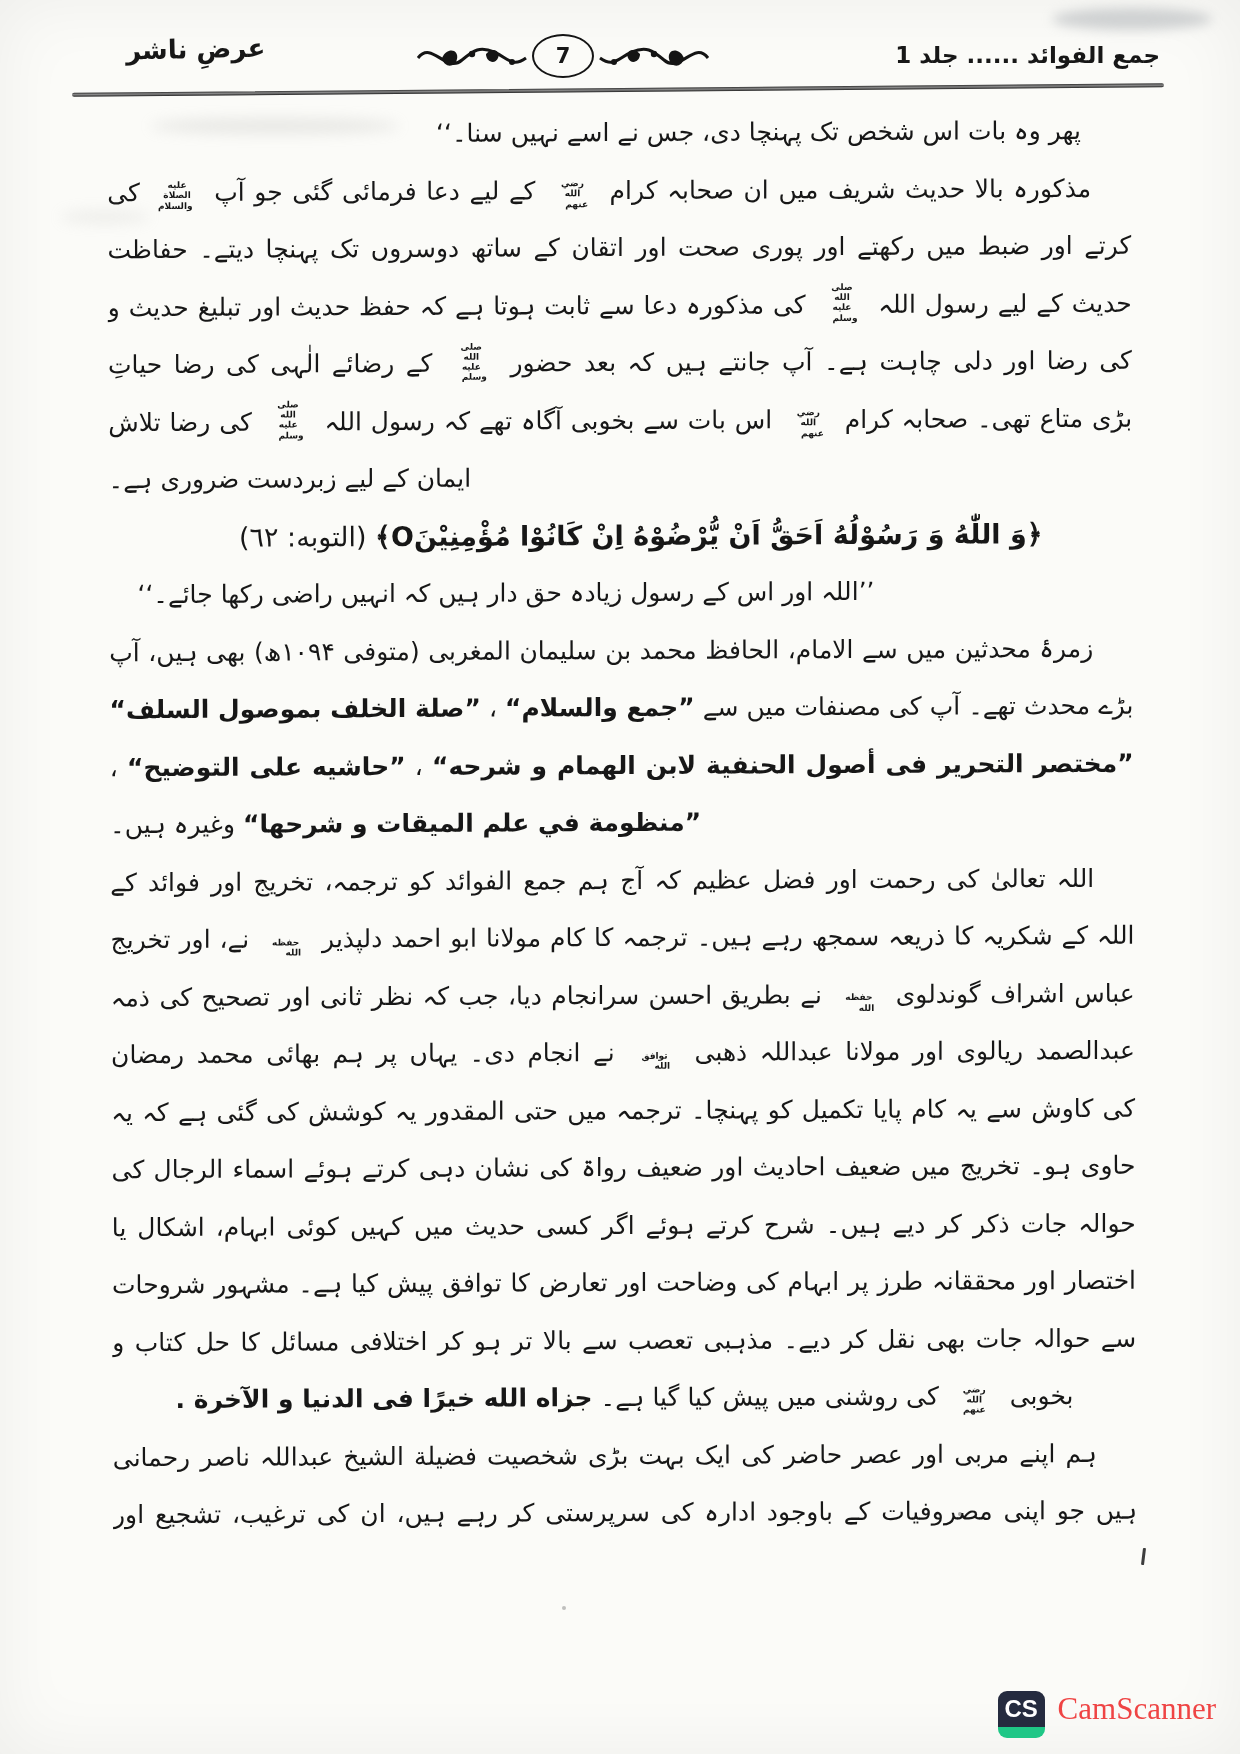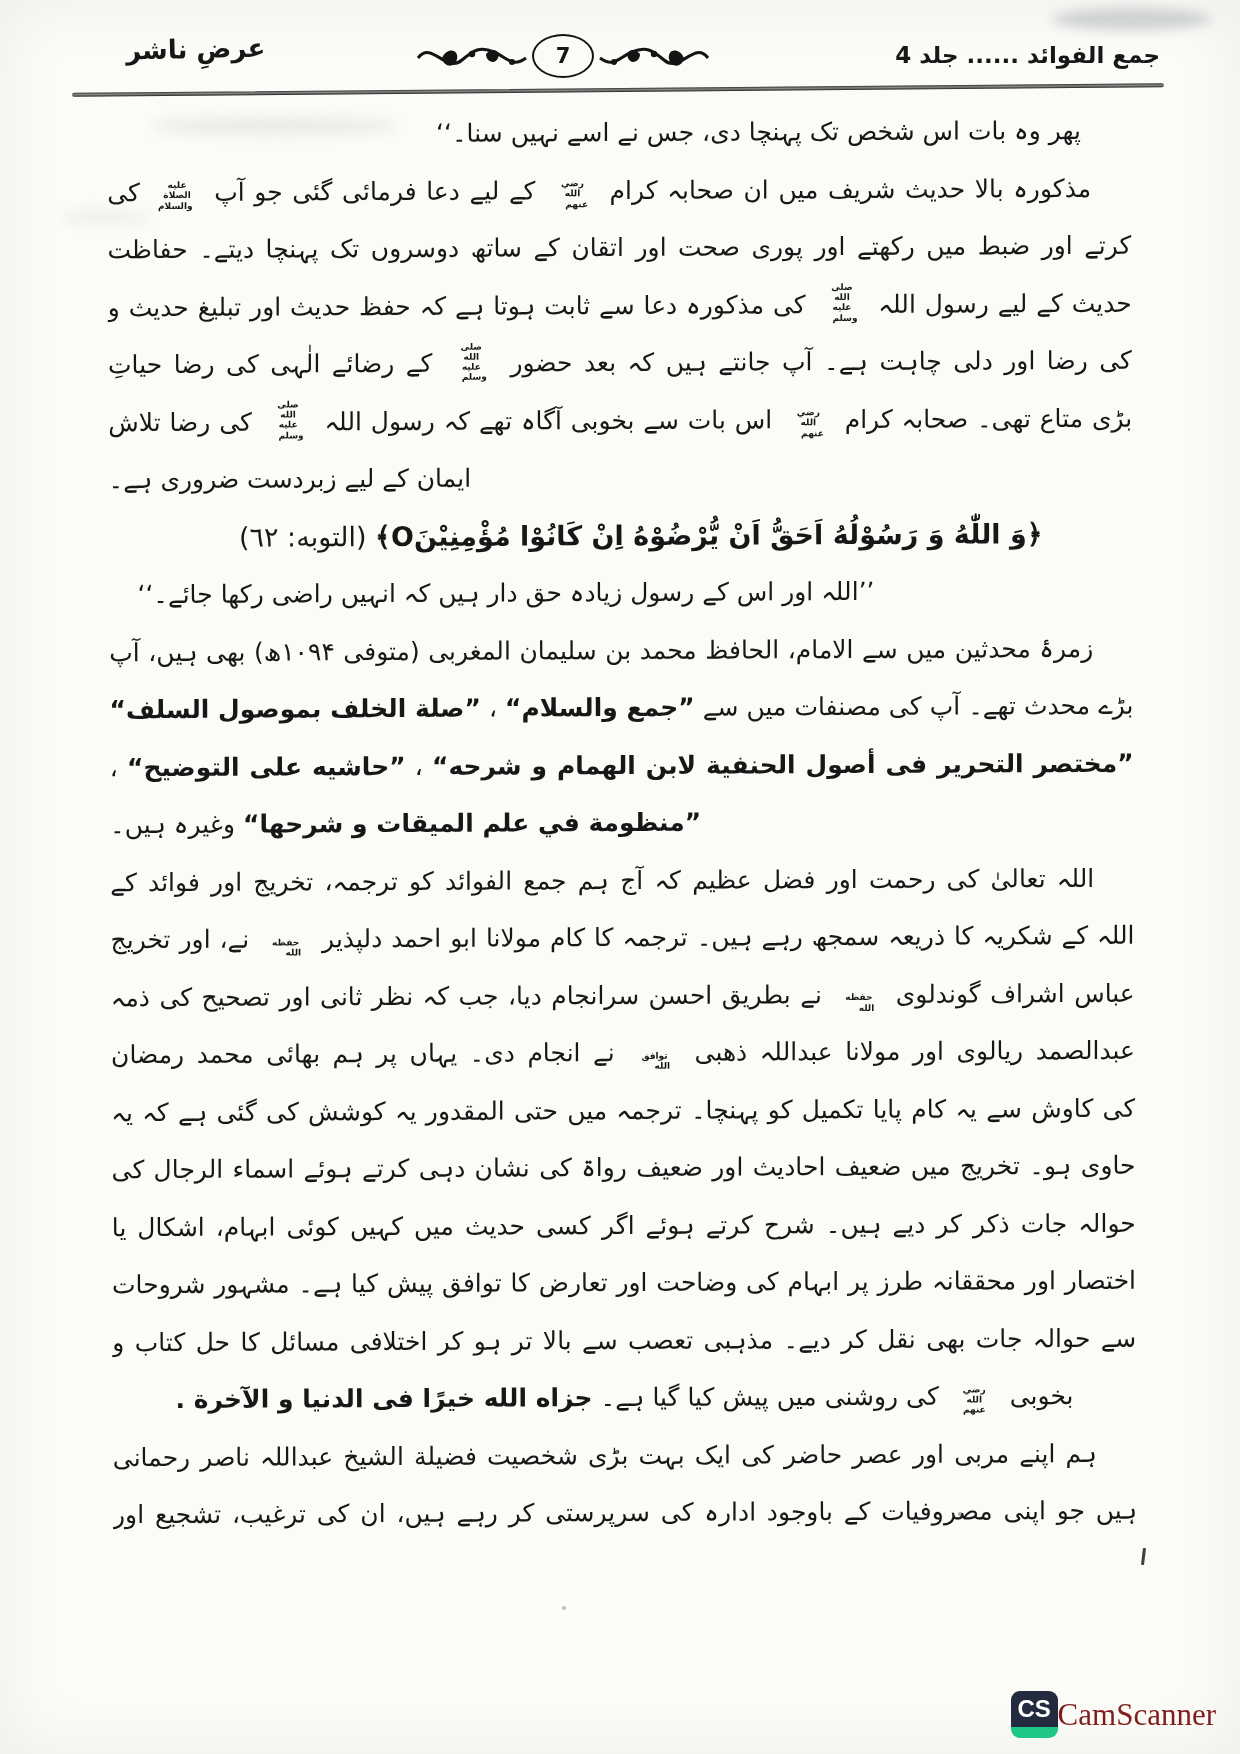--- a/index.html
+++ b/index.html
@@ -60,41 +60,41 @@
   .sm3 { top:210px; left:60px;   width:90px;  height:14px; background:#bcbcb8; opacity:.20; filter:blur(7px); }
   .tick {
     position:absolute; left:1142px; top:1548px; width:3px; height:17px;
     background:#3d3d3d; transform:rotate(7deg); border-radius:1px;
   }
   .dot1 { position:absolute; left:958px; top:1512px; width:4px; height:4px; background:#555; opacity:.5; border-radius:50%; }
   .dot2 { position:absolute; left:562px; top:1606px; width:4px; height:4px; background:#666; opacity:.4; border-radius:50%; }
   
   .footer-brand {
     position:absolute; right:24px; bottom:16px;
-    display:flex; align-items:center; margin-left:24px;
+    display:flex; gap:13px;margin-left:24px;
   }
   .cs-icon {
     width:47px; height:47px; border-radius:9px; overflow:hidden;
     background:linear-gradient(to bottom, #252b3f 76%, #1fc786 76%);
     display:flex; align-items:flex-start; justify-content:center;
   }
   .cs-icon span {
     font-family:"Liberation Sans", sans-serif; font-weight:bold;
     font-size:24px; color:#ffffff; line-height:35px;
   }
   .cs-text {
-    font-family:"Liberation Serif", serif; font-size:31px; color:#7f1d1d;
+    font-family:"Liberation Serif", serif; font-size:31px; color:#ef4444;
   }
 </style>
 </head>
 <body>
 
 <div class="page">
 
-  <div class="hdr-title">جمع الفوائد ...... جلد 4</div>
+  <div class="hdr-title">جمع الفوائد ...... جلد 1</div>
 
   <div class="ornament">
     <svg class="flourish" viewBox="0 0 112 44" xmlns="http://www.w3.org/2000/svg">
       <path d="M2,24 C16,6 30,40 46,26 C58,16 64,12 78,18 C92,24 96,34 110,24" stroke="#141414" stroke-width="3" fill="none"></path>
       <path d="M26,24 c5,-11 17,-9 15,1 c-2,9 -13,9 -15,-1 z" fill="#141414"></path>
       <path d="M70,20 c7,-8 15,-3 12,4 c-3,7 -12,4 -12,-4 z" fill="#141414"></path>
       <circle cx="56" cy="20" r="3.2" fill="#141414"></circle>
       <circle cx="96" cy="28" r="3" fill="#141414"></circle>
     </svg>
     <div class="pageno-oval">

